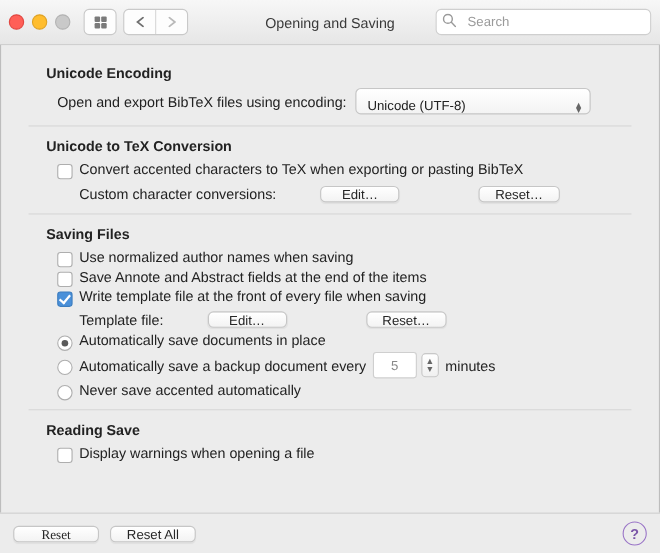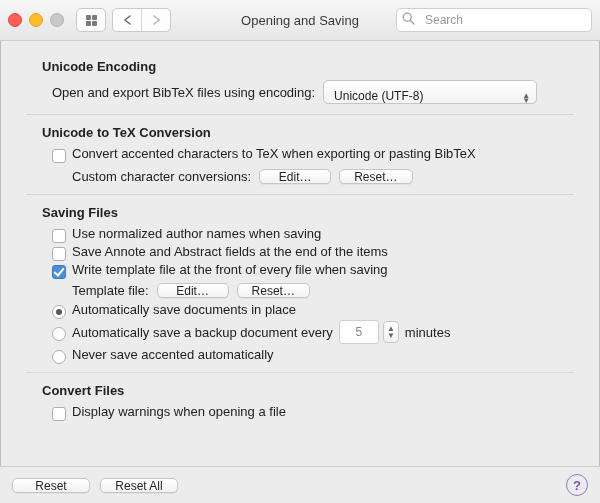--- a/index.html
+++ b/index.html
@@ -18,21 +18,21 @@
   .grid-icon span{background:#7a7a7a;border-radius:1px;}
   .title{position:absolute;left:50%;transform:translateX(-50%);font-size:13px;color:#3a3a3a;}
   .searchwrap{margin-left:auto;position:relative;}
   .search{width:160px;height:22px;border:1px solid #cfcfcf;border-radius:5px;background:#fff;padding:0 6px 0 28px;font-size:12px;color:#0c4a6e;}
   .search::placeholder{color:#9a9a9a;}
   .search-ic{position:absolute;left:6px;top:4px;color:#9a9a9a;}
   
   .content{flex:1;overflow:auto;padding:10px 20px 4px 20px;}
   .section-h{font-weight:600;margin:8px 0 6px 22px;font-size:13px;}
   .row{display:flex;align-items:center;margin:3px 0 3px 32px;}
-  .indent{margin-left:52px;}
+  .indent{margin-left:52px;gap:32px;}
   .lbl{margin-right:8px;}
   input[type=checkbox]{appearance:none;width:14px;height:14px;border:1px solid #aeaeae;border-radius:3px;background:#fff;margin:0 6px 0 0;position:relative;top:2px;}
   input[type=checkbox]:checked{background:#4a90d9;border-color:#3c7dbf;}
   input[type=checkbox]:checked::after{content:"";position:absolute;left:3px;top:0px;width:4px;height:8px;border:solid #fff;border-width:0 2px 2px 0;transform:rotate(40deg);}
   input[type=radio]{appearance:none;width:14px;height:14px;border:1px solid #aeaeae;border-radius:50%;background:#fff;margin:0 6px 0 0;position:relative;top:2px;}
   input[type=radio]:checked::after{content:"";position:absolute;left:3px;top:3px;width:6px;height:6px;border-radius:50%;background:#5a5a5a;}
   .btn{height:15px;min-width:72px;padding:0 14px;border:1px solid #c6c6c6;border-radius:5px;background:linear-gradient(#ffffff,#f3f3f3);font-size:12px;color:#262626;box-shadow:0 1px 0 #fff inset,0 1px 1px rgba(0,0,0,.05);cursor:default;}
   .select{display:inline-flex;align-items:flex-end;height:22px;min-width:196px;padding:0 6px 0 10px;border:1px solid #c6c6c6;border-radius:5px;background:linear-gradient(#ffffff,#f3f3f3);font-size:12px;position:relative;}
   .select .arrows{margin-left:auto;display:flex;flex-direction:column;line-height:5px;font-size:8px;color:#666;}
   .stepper-wrap{display:inline-flex;align-items:center;gap:4px;margin:0 6px;}
@@ -156,29 +156,29 @@
       </span>
       <span>minutes</span>
     </div>
     <div class="row">
       <input type="radio" name="autosave" style="">
       <span>Never save accented automatically</span>
     </div>
 
     <hr class="sep">
 
-    <div class="section-h">Convert Files</div>
+    <div class="section-h">Reading Save</div>
     <div class="row">
       <input type="checkbox" style="">
       <span>Display warnings when opening a file</span>
     </div>
 
   </div>
 
   <div class="footer">
-    <button class="btn" style="min-width:78px;">Reset</button>
+    <button class="btn" style="min-width:78px;font-family:Liberation Serif, serif;">Reset</button>
     <button class="btn" style="min-width:78px;">Reset All</button>
     <div class="help">
       <span>?</span>
     </div>
   </div>
 
 </div>
 
 </body></html>

